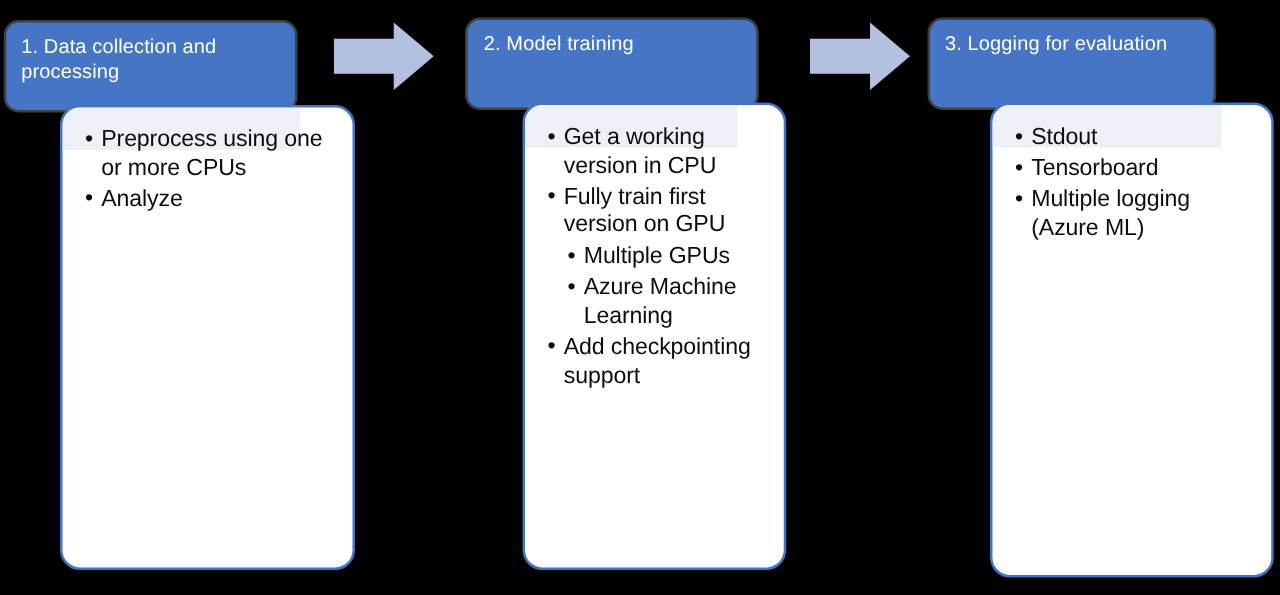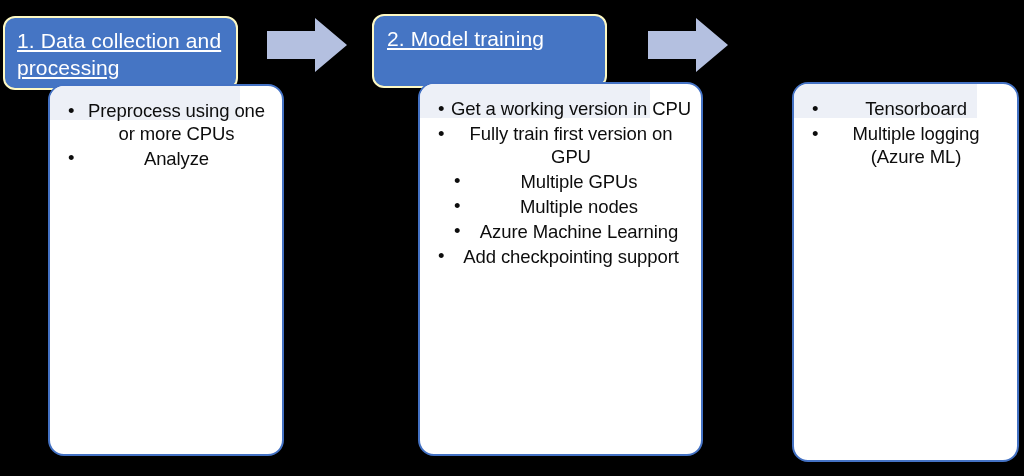--- a/index.html
+++ b/index.html
@@ -15,29 +15,28 @@
     background: #000000;
     overflow: hidden;
     font-family: "Liberation Sans", sans-serif;
   }
 
   
   .header-box {
     position: absolute;
     box-sizing: border-box;
     background: #4575C4;
-    border: 2px solid #fef9c3;
+    border: 2px solid #404040;
     border-radius: 12px;
     color: #FFFFFF;
-    font-size: 21px;
+    font-size: 16px;
     line-height: 1.28;
     padding: 10px 12px 8px 12px;
     letter-spacing: 0.1px;
     z-index: 2;
-    text-decoration: underline;
   }
 
   
   .content-card {
     position: absolute;
     box-sizing: border-box;
     background: #FFFFFF;
     border: 2.5px solid #4472C4;
     border-radius: 16px;
     z-index: 3;
@@ -50,21 +49,20 @@
     top: 0;
     width: 82%;
     height: 34px;
     background: #EDF0F7;
     pointer-events: none;
   }
   .card-body {
     position: relative;
     z-index: 1;
     padding: 14px 10px 10px 18px;
-    text-align: center;
   }
 
   
   .blist {
     list-style: none;
     margin: 0;
     padding: 0;
   }
   .blist li {
     position: relative;
@@ -116,44 +114,47 @@
   <div class="arrow" style="left:267px; top:18px; width:80px; height:54px;">
     <svg width="80" height="54" viewBox="0 0 80 54" aria-hidden="true">
       <polygon points="0,13 48,13 48,0 80,27 48,54 48,41 0,41" fill="#B4C0E0"></polygon>
     </svg>
   </div>
 
   <div class="header-box" style="left:372px; top:14px; width:235px; height:74px;padding-left:13px;">
     <span>2. Model training</span>
   </div>
 
-  <div class="content-card" style="left:418px; top:82px; width:285px; height:374px;">
+  <div class="content-card" style="left:418px; top:82px; width:211px; height:374px;">
     <div class="card-tint"></div>
     <div class="card-body">
       <ul class="blist">
         <li>Get a working version in CPU</li>
         <li>Fully train first version on GPU</li>
         <li class="lvl2">Multiple GPUs</li>
-        <li class="lvl2">Multiple nodes</li>
         <li class="lvl2">Azure Machine Learning</li>
         <li>Add checkpointing support</li>
       </ul>
     </div>
   </div>
 
   <div class="arrow" style="left:648px; top:18px; width:80px; height:54px;">
     <svg width="80" height="54" viewBox="0 0 80 54" aria-hidden="true">
       <polygon points="0,13 48,13 48,0 80,27 48,54 48,41 0,41" fill="#B4C0E0"></polygon>
     </svg>
   </div>
 
+  <div class="header-box" style="left:742px; top:14px; width:231px; height:74px;">
+    <span>3. Logging for evaluation</span>
+  </div>
 
   <div class="content-card" style="left:792px; top:82px; width:227px; height:380px;">
     <div class="card-tint"></div>
     <div class="card-body">
       <ul class="blist">
+        <li>Stdout</li>
         <li>Tensorboard</li>
         <li>Multiple logging (Azure ML)</li>
       </ul>
     </div>
   </div>
 
 </div>
 
 </body></html>

